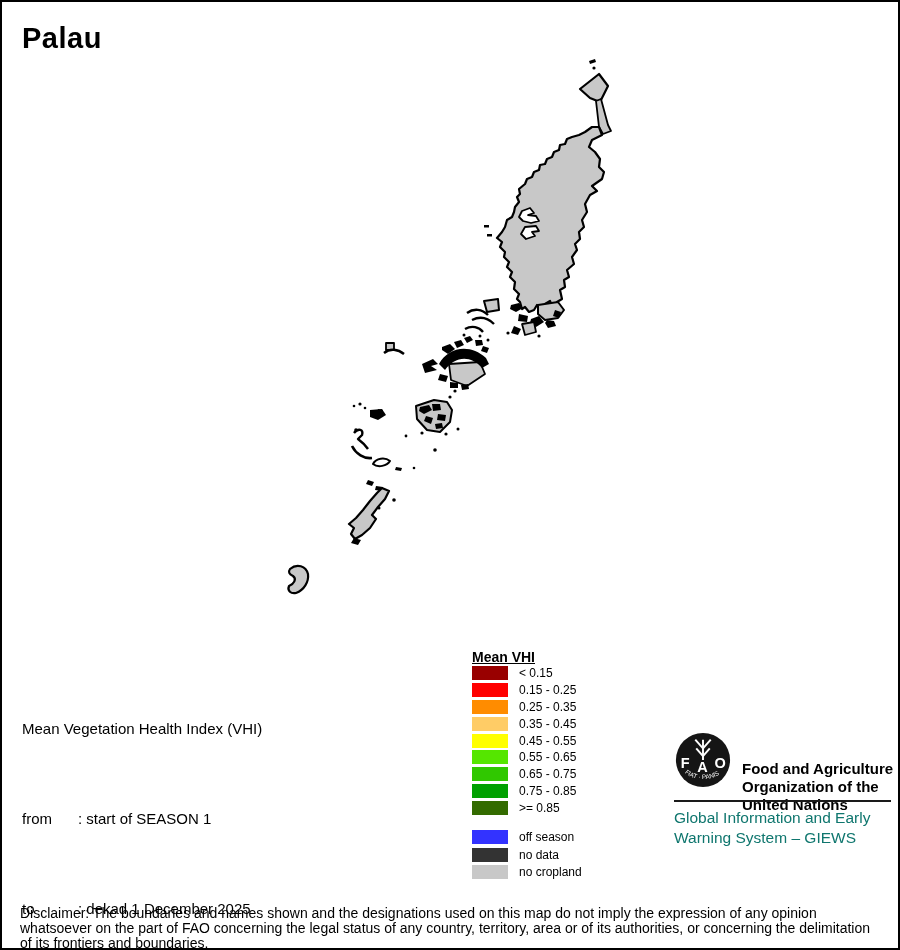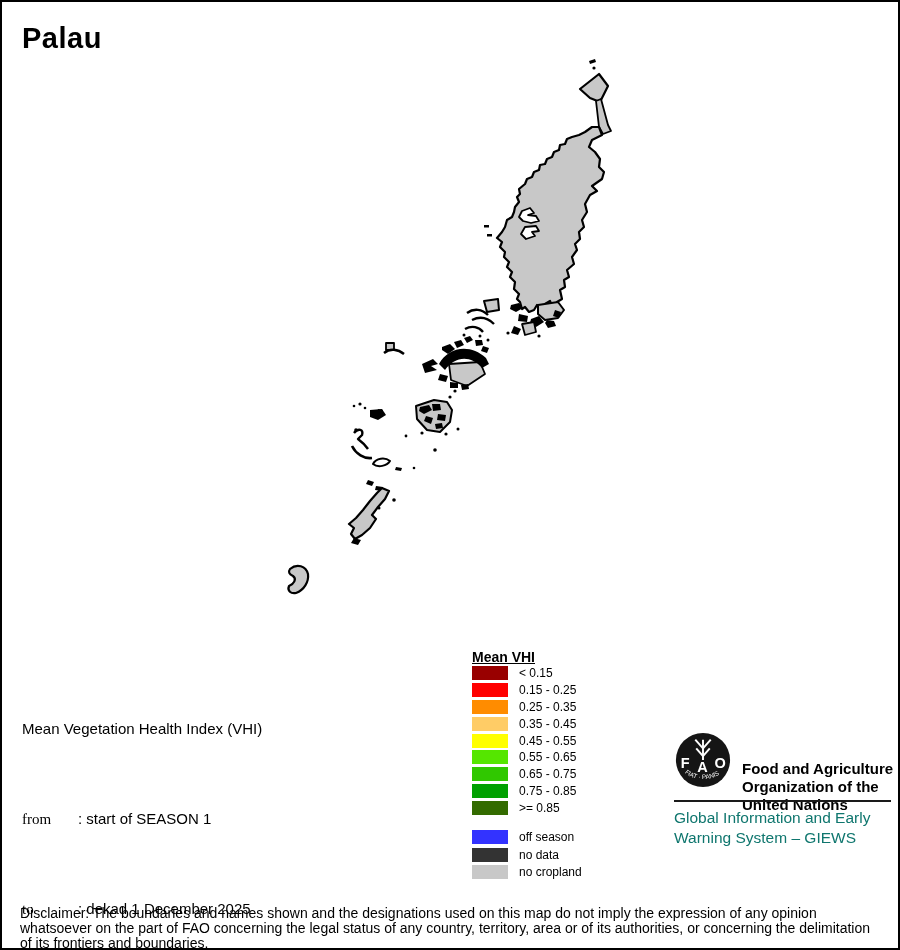--- a/index.html
+++ b/index.html
@@ -8,21 +8,21 @@
         font-family:"Liberation Sans",sans-serif;color:#000;}
   .abs{position:absolute;}
   
   #map-title{left:20px;top:20px;font-size:29px;font-weight:bold;letter-spacing:.5px;}
   
   #map-svg{left:0;top:0;width:900px;height:950px;}
   .land{fill:var(--land,#C8C8C8);}
   
   #info{left:20px;top:652px;font-size:15px;line-height:30px;white-space:pre;}
   #info .hdr{font-weight:normal;}
-  #info .lbl{display:inline-block;width:56px;font-family:Liberation Serif, serif;}
+  #info .lbl{display:inline-block;width:56px;}
   
   #legend{left:470px;top:647px;}
   #legend .ltitle{font-size:14px;font-weight:bold;text-decoration:underline;margin-bottom:0;}
   .lrow{display:flex;align-items:center;height:16.8px;}
   .swatch{width:36px;height:14px;margin-right:11px;flex:0 0 auto;}
   .llabel{font-size:12px;}
   #legend .group2{margin-top:12px;text-align:right;}
   #legend .group2 .lrow{height:17.6px;}
   
   #fao-logo{left:672px;top:728px;width:58px;height:60px;}

